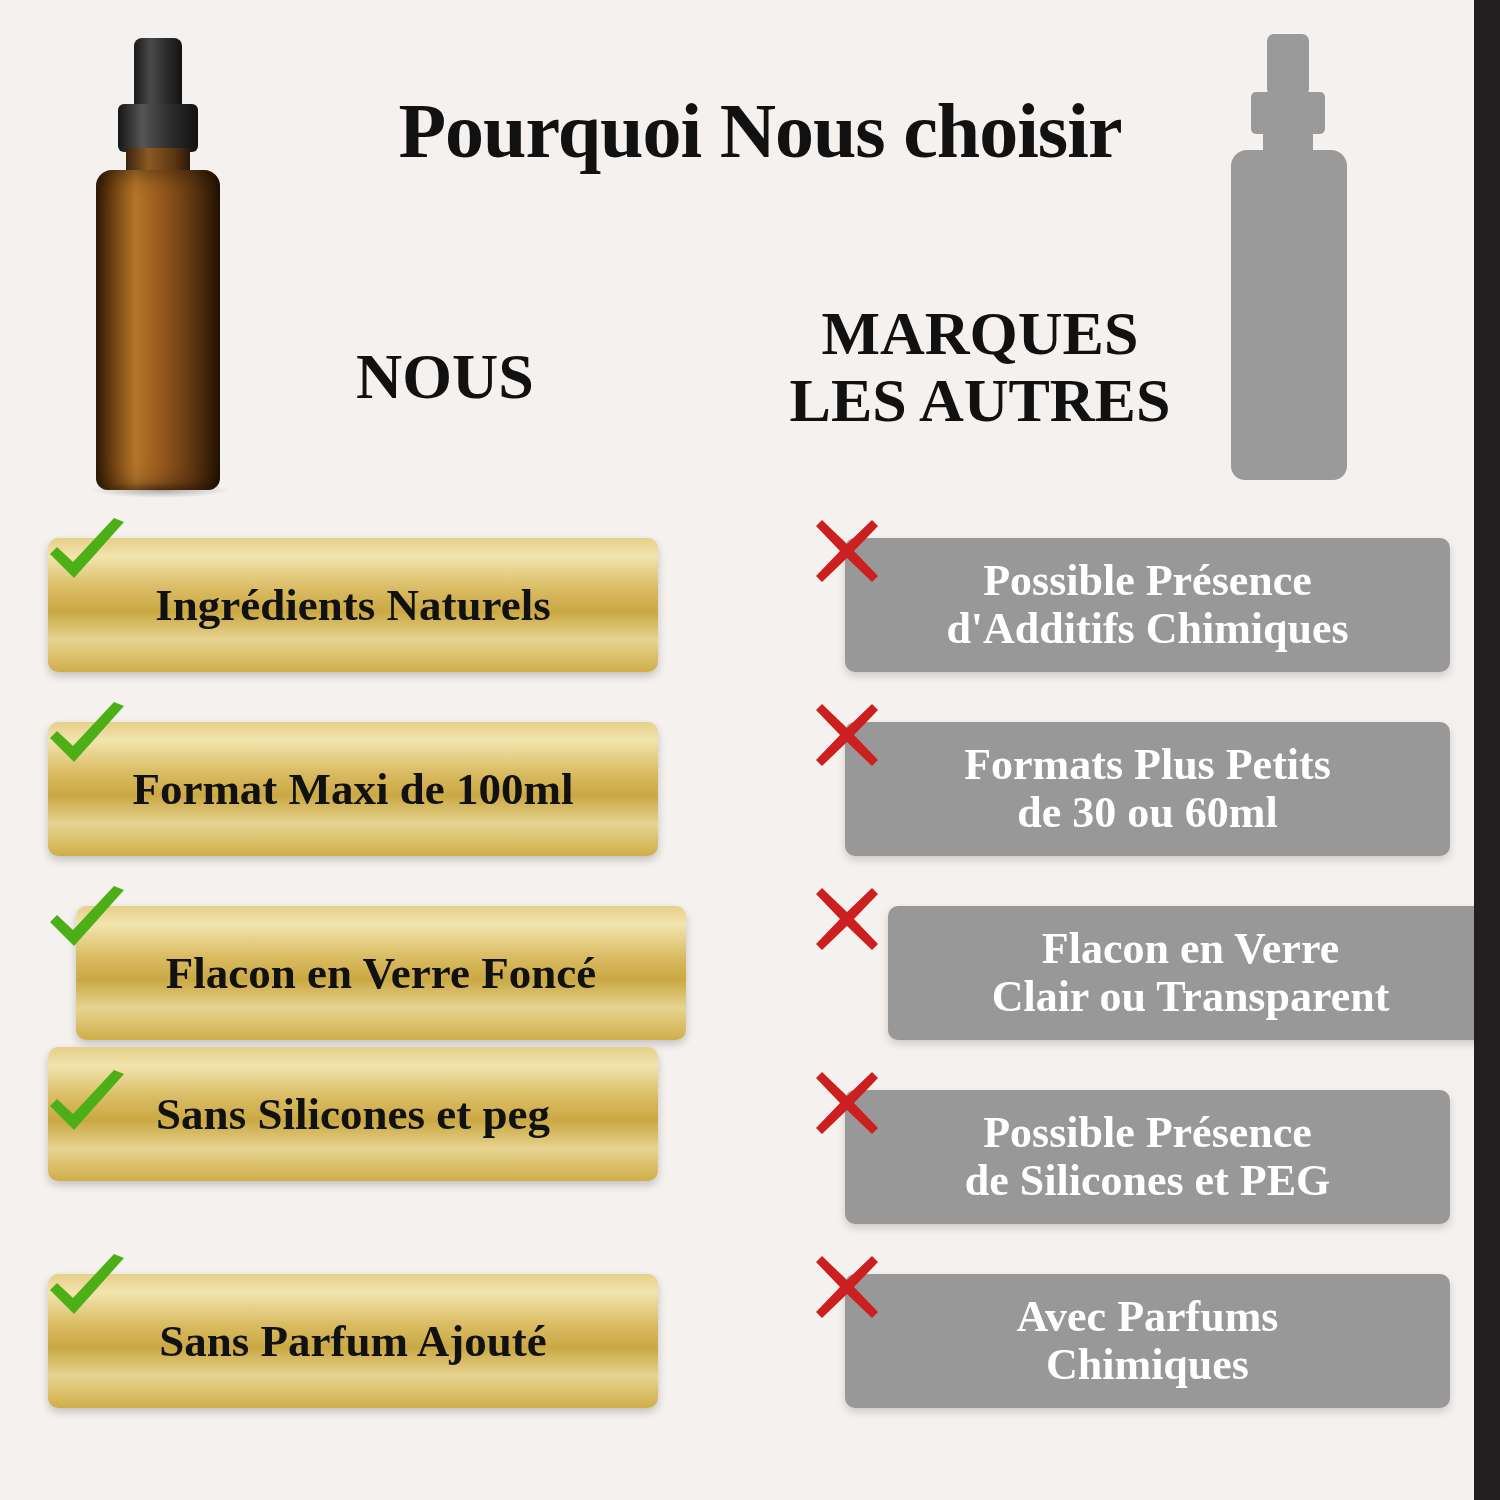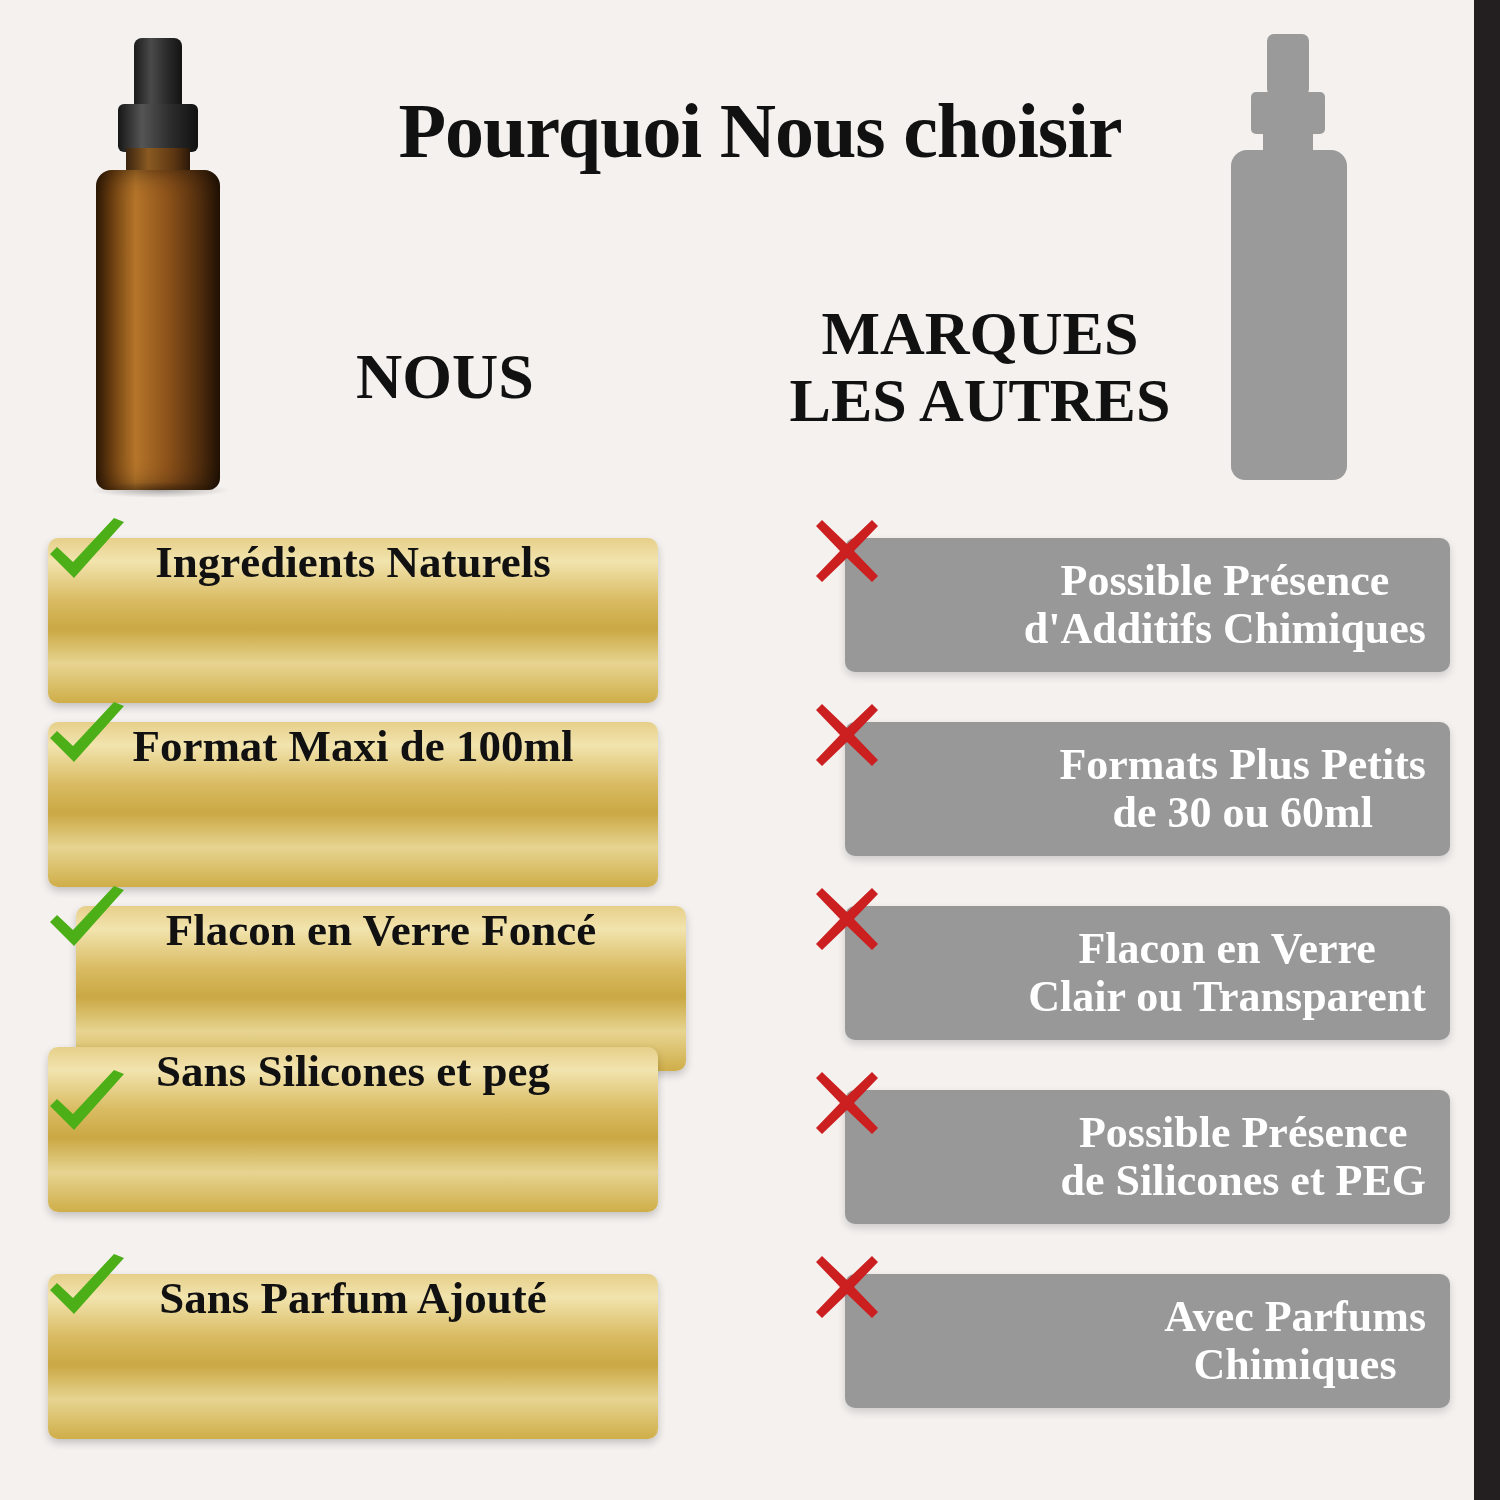--- a/index.html
+++ b/index.html
@@ -210,31 +210,32 @@
   .br-body {
     position: absolute; left: 6px; top: 120px; width: 116px; height: 330px;
     background: #9a9a9a; border-radius: 16px 16px 14px 14px;
   }
 
   
   .row-left {
     position: absolute;
     left: 48px;
     width: 610px;
-    height: 165px;
+    height: 134px;
     border-radius: 10px;
     background: linear-gradient(180deg,
         #e6cf8a 0%,
         #f2e4ae 14%,
         #d9bb62 38%,
         #caa843 55%,
         #e7d491 76%,
         #cfae49 100%);
     box-shadow: 0 4px 8px rgba(0,0,0,.20);
     display: flex;
+    align-items: center;
     justify-content: center;
   }
   .row-left .row-text {
     font-family: "Liberation Serif", serif;
     font-weight: bold;
     font-size: 45px;
     color: #111111;
     text-align: center;
     line-height: 1.08;
     padding: 0 30px;
@@ -242,21 +243,21 @@
   .row-right {
     position: absolute;
     left: 845px;
     width: 605px;
     height: 134px;
     border-radius: 10px;
     background: #989898;
     box-shadow: 0 4px 8px rgba(0,0,0,.16);
     display: flex;
     align-items: center;
-    justify-content: flex-end;
+    justify-content: center;
   }
   .row-right .row-text {
     font-family: "Liberation Serif", serif;
     font-weight: bold;
     font-size: 44px;
     color: #ffffff;
     text-align: center;
     line-height: 1.1;
     padding: 0 24px;
   }
@@ -325,21 +326,21 @@
         </div>
         <div class="check-icon" style="top: 700px;"><svg viewBox="0 0 86 76" width="86" height="76" aria-hidden="true">
             <path d="M6 38 L30 62 L80 6 L70 2 L29 46 L13 31 Z" fill="#4caf17"></path>
           </svg></div>
         <div class="cross-icon" style="top: 700px;"><svg viewBox="0 0 70 70" width="70" height="70" aria-hidden="true">
             <path d="M10 4 L35 28 L60 4 L66 10 L42 35 L66 60 L60 66 L35 42 L10 66 L4 60 L28 35 L4 10 Z" fill="#cc1f1f"></path>
           </svg></div>
         <div class="row-left" style="top: 906px; margin-left: 28px;">
           <div class="row-text">Flacon en Verre Foncé</div>
         </div>
-        <div class="row-right" style="top: 906px;">
+        <div class="row-right" style="top: 906px; margin-left: 43px;">
           <div class="row-text">Flacon en Verre<br>Clair ou Transparent</div>
         </div>
         <div class="check-icon" style="top: 884px;"><svg viewBox="0 0 86 76" width="86" height="76" aria-hidden="true">
             <path d="M6 38 L30 62 L80 6 L70 2 L29 46 L13 31 Z" fill="#4caf17"></path>
           </svg></div>
         <div class="cross-icon" style="top: 884px;"><svg viewBox="0 0 70 70" width="70" height="70" aria-hidden="true">
             <path d="M10 4 L35 28 L60 4 L66 10 L42 35 L66 60 L60 66 L35 42 L10 66 L4 60 L28 35 L4 10 Z" fill="#cc1f1f"></path>
           </svg></div>
         <div class="row-left" style="top: 1047px;">
           <div class="row-text">Sans Silicones et peg</div>

